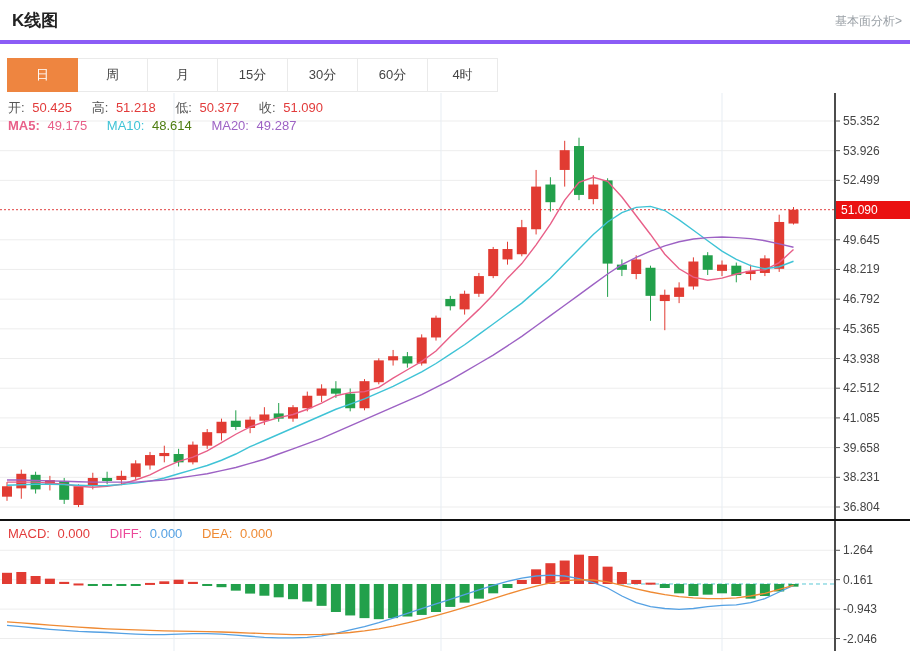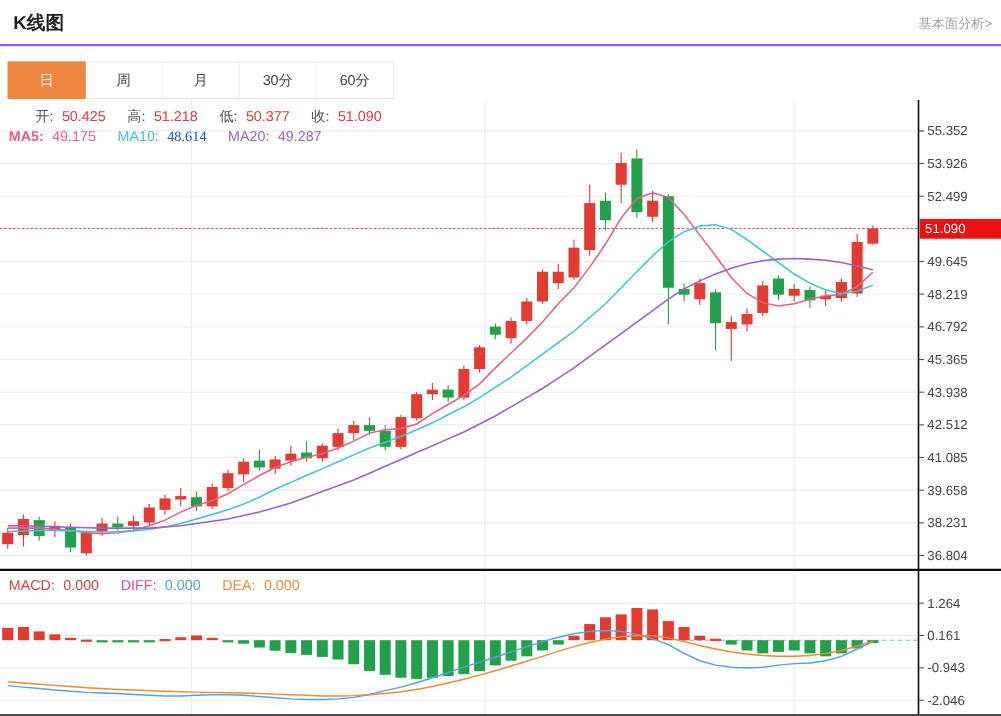--- a/index.html
+++ b/index.html
@@ -1,51 +1,53 @@
 <!DOCTYPE html>
 <html><head>
 <meta charset="utf-8">
 <style>
   html,body{margin:0;padding:0;background:#fff;}
   .page{position:relative;width:910px;height:651px;background:#fff;
         font-family:"Liberation Sans","DejaVu Sans",sans-serif;overflow:hidden;}
-  .header{height:40px;border-bottom:2px solid #8b5cf6;position:relative;}
+  .header{height:40px;border-bottom:4px solid #8b5cf6;position:relative;}
   .header .title{position:absolute;left:12px;top:9px;font-size:17px;font-weight:bold;color:#222;}
   .header .link{position:absolute;right:8px;top:13px;font-size:12px;color:#9aa0a6;text-decoration:none;cursor:pointer;}
   .tabs{display:flex;margin:14px 0 0 7px;}
   .tab{width:69px;height:32px;line-height:32px;text-align:center;font-size:13px;color:#444;
        background:#fff;border:1px solid #eaeaea;border-left:none;cursor:pointer;box-sizing:content-box;}
   .tab:first-child{border-left:1px solid #eaeaea;}
   .tab.active{color:#fff;font-weight:normal;}
   .chart{position:relative;width:910px;height:562px;margin-top:1px;}
   .chart svg{position:absolute;left:0;top:0;}
   .legend{position:absolute;left:8px;font-size:13px;white-space:nowrap;letter-spacing:0;}
   .legend span{margin-right:4px;}
   .legend .gap{margin-right:16px;}
-  .ohlc-row{top:6px;margin-left:24px;}
+  .ohlc-row{top:6px;}
   .ma-row{top:25px;}
   .macd-row{top:433px;}
   .price-badge{position:absolute;left:836px;width:74px;height:18px;line-height:18px;
                color:#fff;font-size:12px;padding-left:5px;box-sizing:border-box;}
 </style>
 </head>
 <body>
 
 <div class="page">
   <div class="header">
     <div class="title">K线图</div>
     <a class="link">基本面分析&gt;</a>
   </div>
 
   <div class="tabs">
       <div class="tab active" style="background: rgb(238, 133, 64); border-color: rgb(238, 133, 64);">日</div>
       <div class="tab">周</div>
       <div class="tab">月</div>
+      <div class="tab">15分</div>
       <div class="tab">30分</div>
       <div class="tab">60分</div>
+      <div class="tab">4时</div>
     </div>
 
   <div class="chart">
     <svg id="chart-svg" width="910" height="562" viewBox="0 0 910 562">
         <g>
           <line x1="0" y1="28" x2="835" y2="28" stroke="#ededed" stroke-width="1"></line>
           <line x1="0" y1="57.67629933146421" x2="835" y2="57.67629933146421" stroke="#ededed" stroke-width="1"></line>
           <line x1="0" y1="87.37340953202491" x2="835" y2="87.37340953202491" stroke="#ededed" stroke-width="1"></line>
           <line x1="0" y1="146.76762993314634" x2="835" y2="146.76762993314634" stroke="#ededed" stroke-width="1"></line>
           <line x1="0" y1="176.4439292646107" x2="835" y2="176.4439292646107" stroke="#ededed" stroke-width="1"></line>
@@ -299,21 +301,21 @@
       <span style="color: rgb(85, 85, 85);">低:</span>
       <span class="gap" style="color: rgb(226, 59, 59);">50.377</span>
       <span style="color: rgb(85, 85, 85);">收:</span>
       <span style="color: rgb(226, 59, 59);">51.090</span>
     </div>
 
     <div class="legend ma-row">
       <span style="color: rgb(232, 95, 136); font-weight: bold;">MA5:</span>
       <span class="gap" style="color: rgb(232, 95, 136);">49.175</span>
       <span style="color: rgb(63, 195, 214);">MA10:</span>
-      <span class="gap" style="color: #1d4ed8; font-family: Liberation Serif, serif;">48.614</span>
+      <span class="gap" style="color: #4d7c0f;">48.614</span>
       <span style="color: rgb(157, 98, 196);">MA20:</span>
       <span style="color: rgb(157, 98, 196); text-align: center;">49.287</span>
     </div>
 
     <div class="legend macd-row">
       <span style="color: rgb(226, 59, 59);">MACD:</span>
       <span class="gap" style="color: rgb(226, 59, 59);">0.000</span>
       <span style="color: #ec4899;">DIFF:</span>
       <span class="gap" style="color: rgb(85, 161, 227);">0.000</span>
       <span style="color: rgb(239, 138, 51);">DEA:</span>

